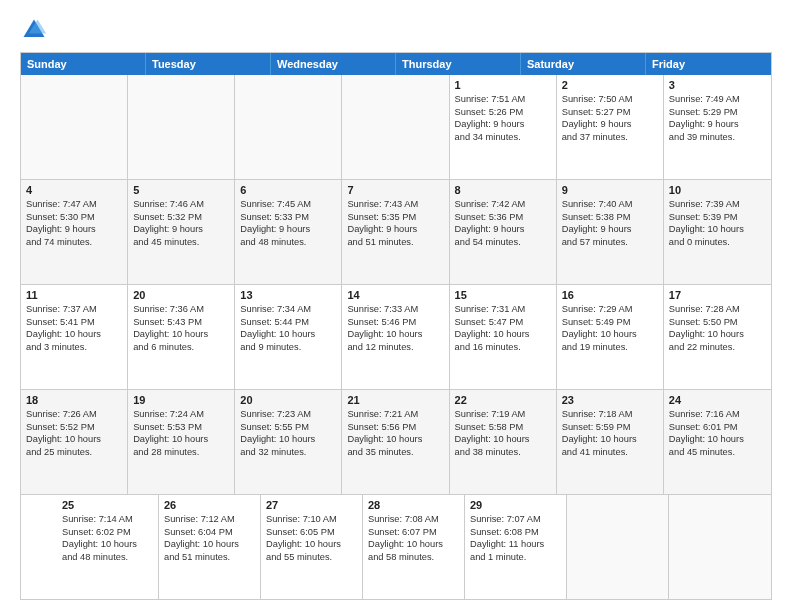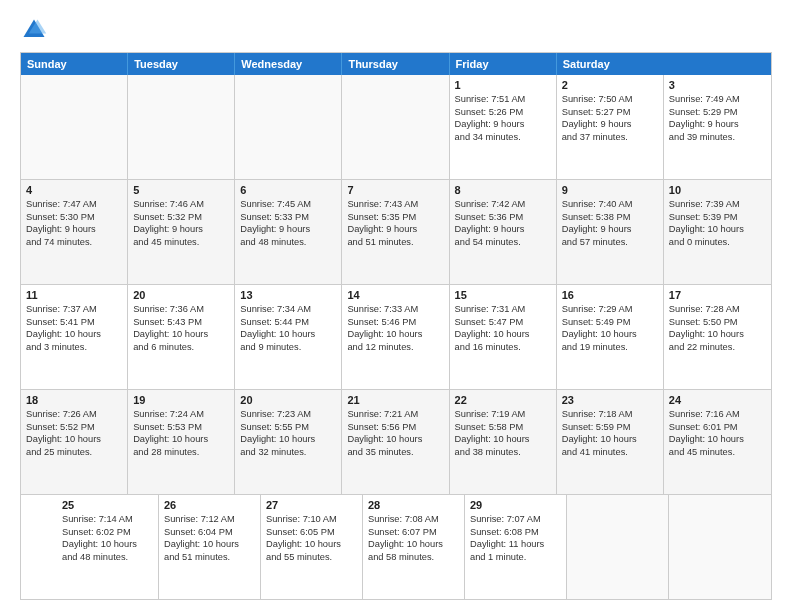--- a/index.html
+++ b/index.html
@@ -63,21 +63,21 @@
       margin-top: 2px;
     }
     .calendar {
       flex: 1;
       display: flex;
       flex-direction: column;
       border: 1px solid #ccc;
     }
     .cal-header {
       display: grid;
-      grid-template-columns: repeat(7, 1fr);
+      grid-template-columns: repeat(6, 1fr);
       background: #2277cc;
     }
     .cal-header-cell {
       color: #fff;
       font-size: 11px;
       font-weight: bold;
       padding: 5px 6px;
       text-align: left;
       border-right: 1px solid #4499dd;
     }
@@ -138,22 +138,22 @@
       <div class="subtitle"></div>
     </div>
   </div>
 
   <div class="calendar">
     <div class="cal-header" id="cal-header">
         <div class="cal-header-cell">Sunday</div>
         <div class="cal-header-cell">Tuesday</div>
         <div class="cal-header-cell">Wednesday</div>
         <div class="cal-header-cell">Thursday</div>
+        <div class="cal-header-cell">Saturday</div>
         <div class="cal-header-cell">Friday</div>
-        <div class="cal-header-cell">Saturday</div>
       </div>
     <div class="cal-body" id="cal-body">
         <div class="cal-row">
           <div class="cal-cell empty"></div>
           <div class="cal-cell empty"></div>
           <div class="cal-cell empty"></div>
           <div class="cal-cell empty"></div>
           <div class="cal-cell">
             <span class="day-num">1</span>
             <span class="cell-line">Sunrise: 7:51 AM</span>

